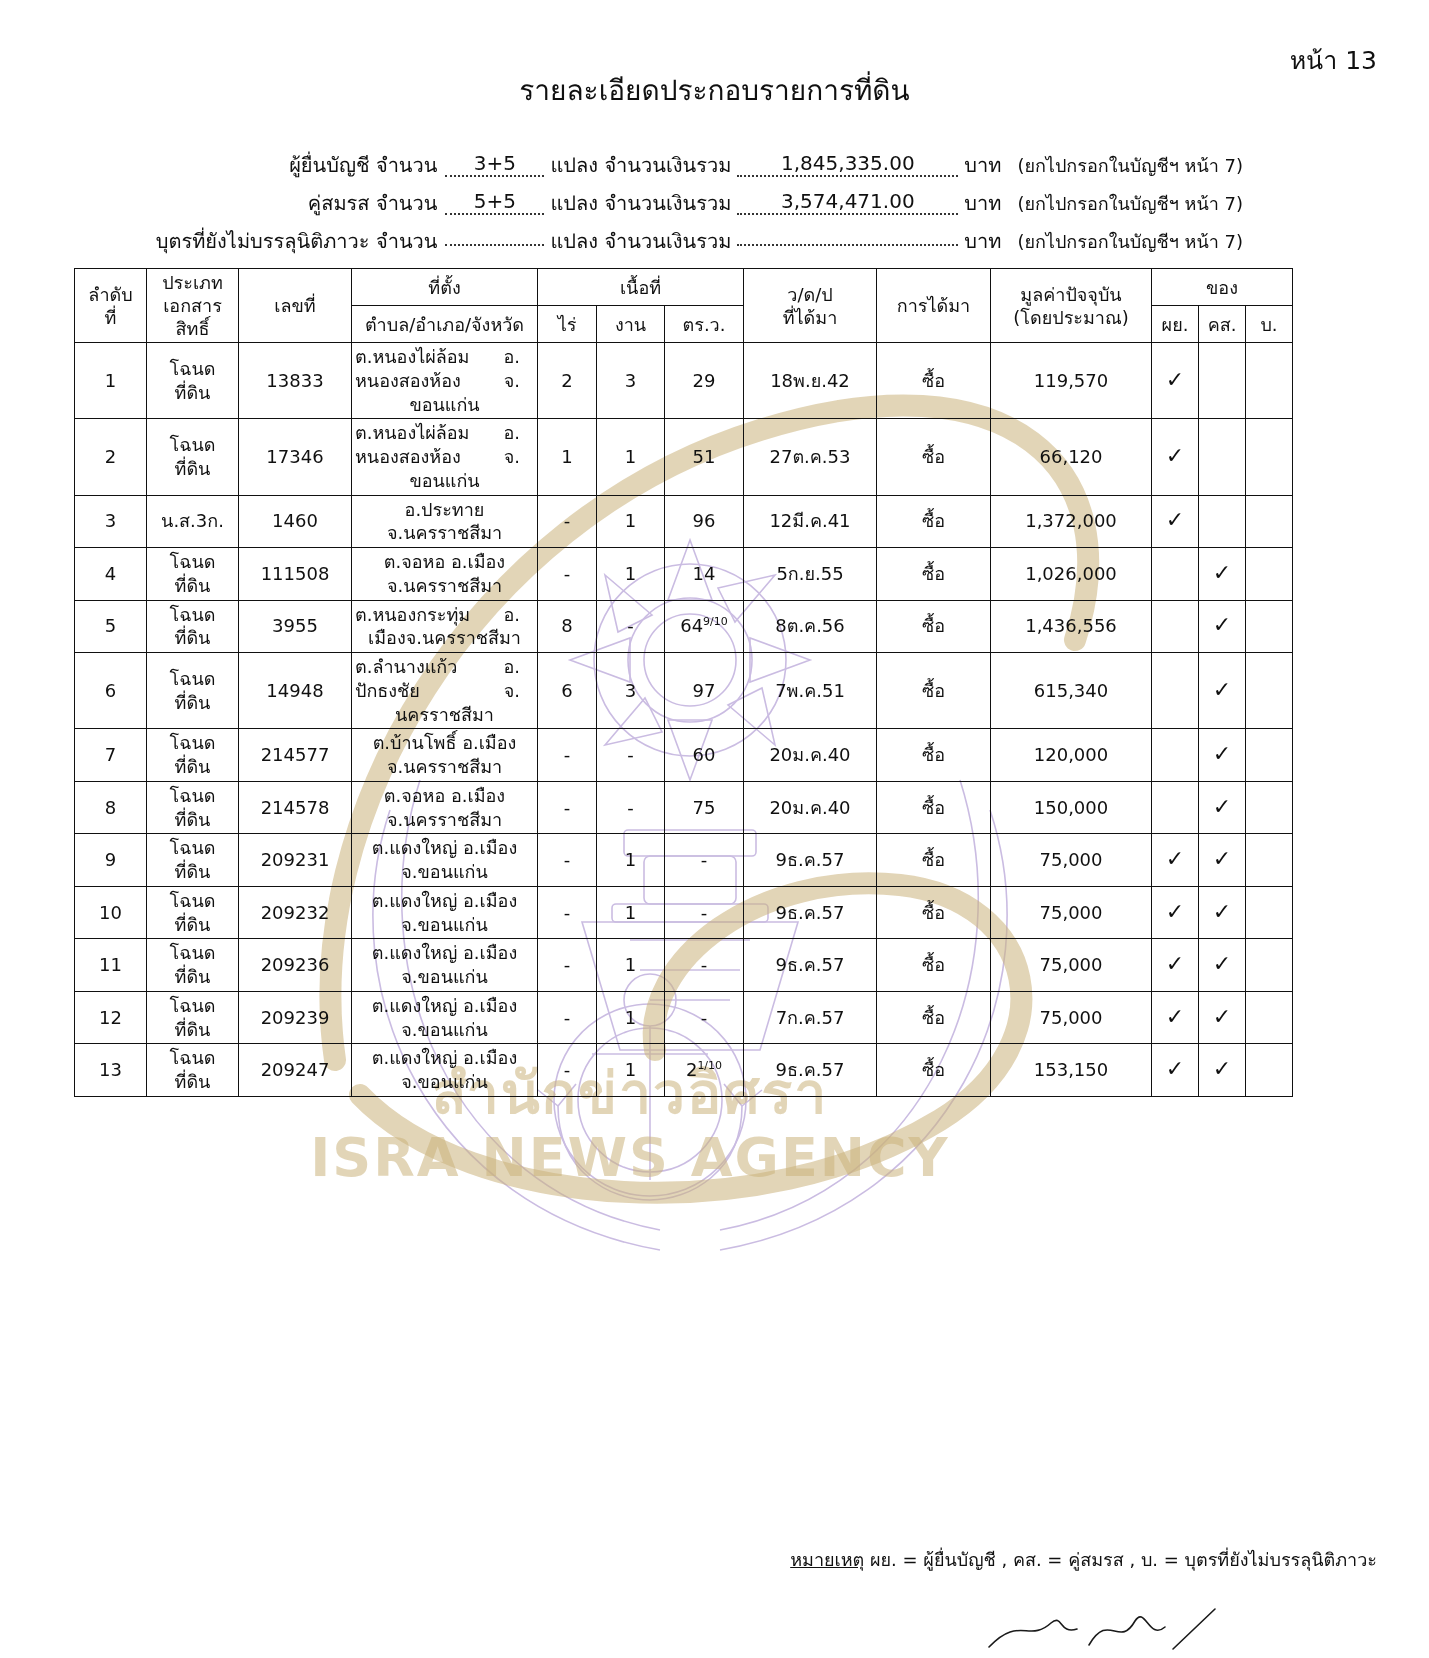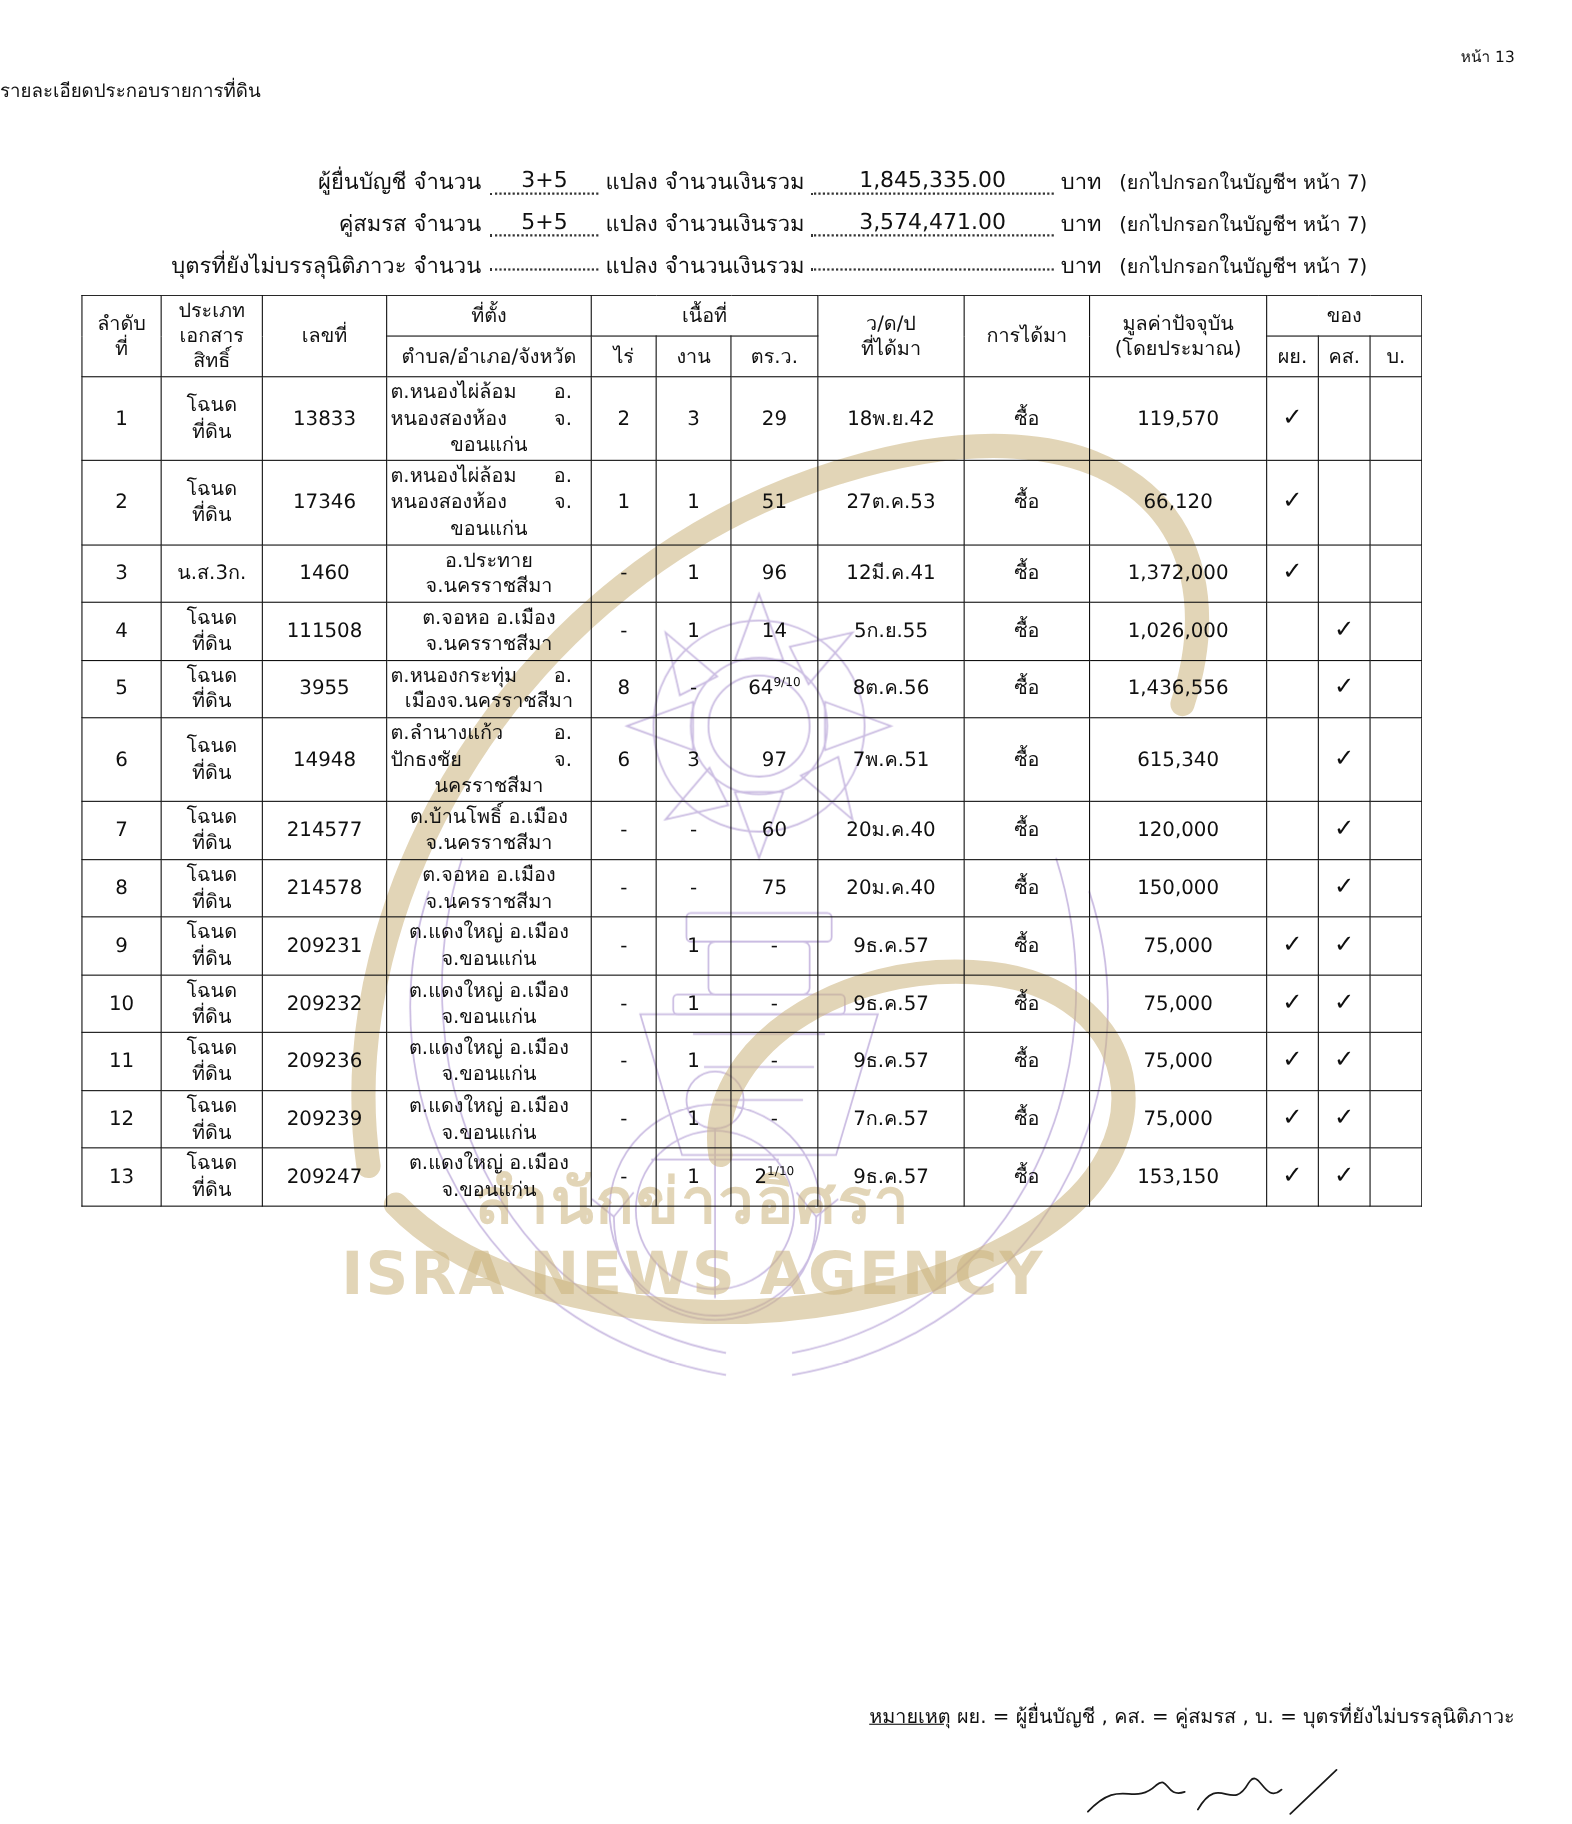--- a/index.html
+++ b/index.html
@@ -39,28 +39,29 @@
     pointer-events: none;
   }
   #wm-text .l1 { font-size: 57px; line-height: 66px; }
   #wm-text .l2 { font-size: 54px; line-height: 64px; }
 
   
   .page-no {
     position: absolute;
     right: 52px;
     top: 40px;
-    font-size: 14px;
+    font-size: 25px;
     z-index: 10;
   }
   .doc-title {
     position: absolute;
     left: 0; right: 0;
     top: 68px;
-    font-size: 17px;
+    text-align: center;
+    font-size: 28px;
     z-index: 10;
   }
 
   
   .summary {
     position: absolute;
     left: 0;
     top: 124px;
     width: 1243px;
     z-index: 10;

